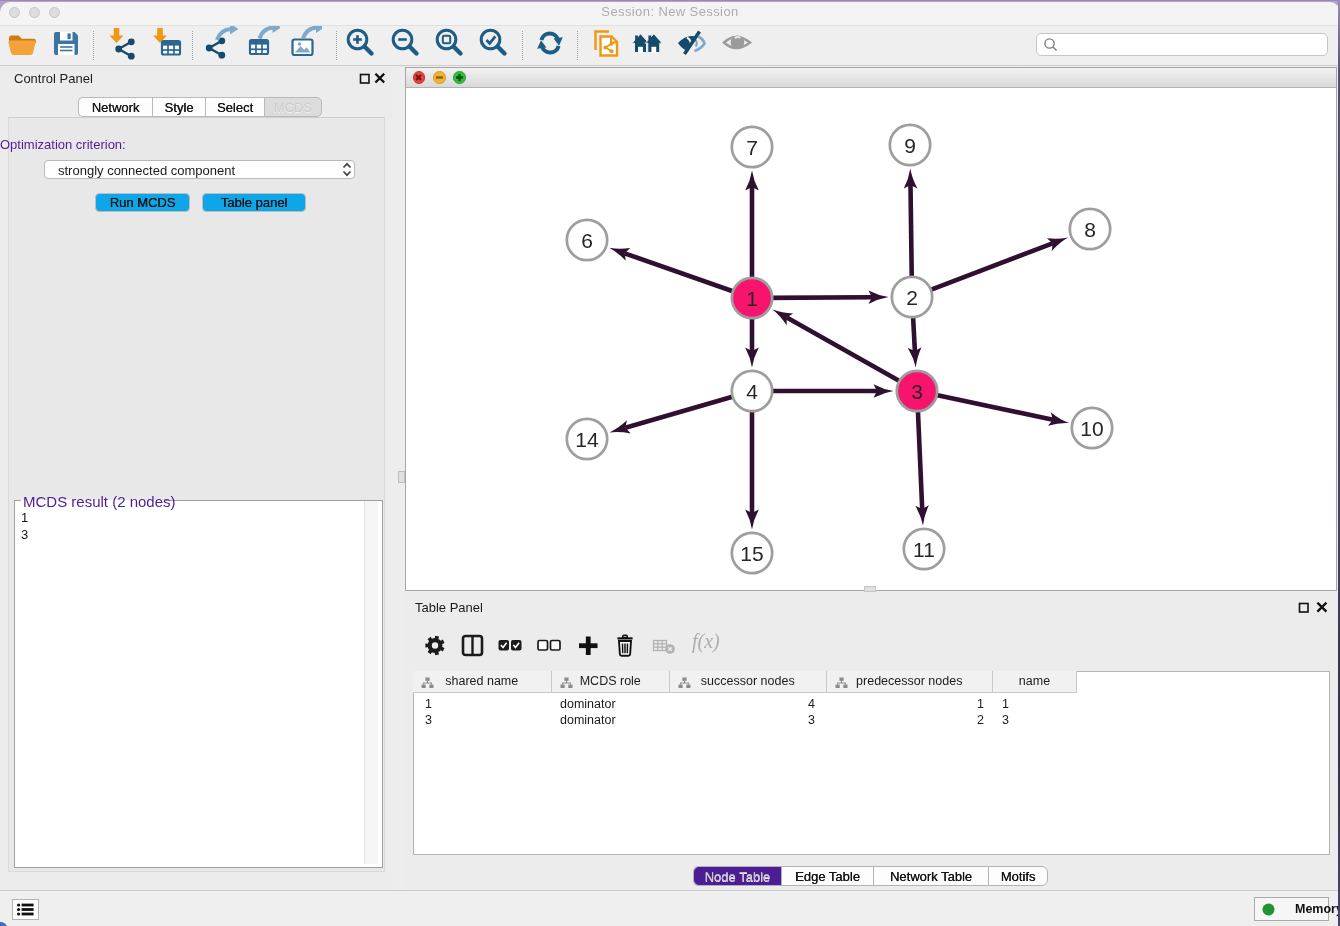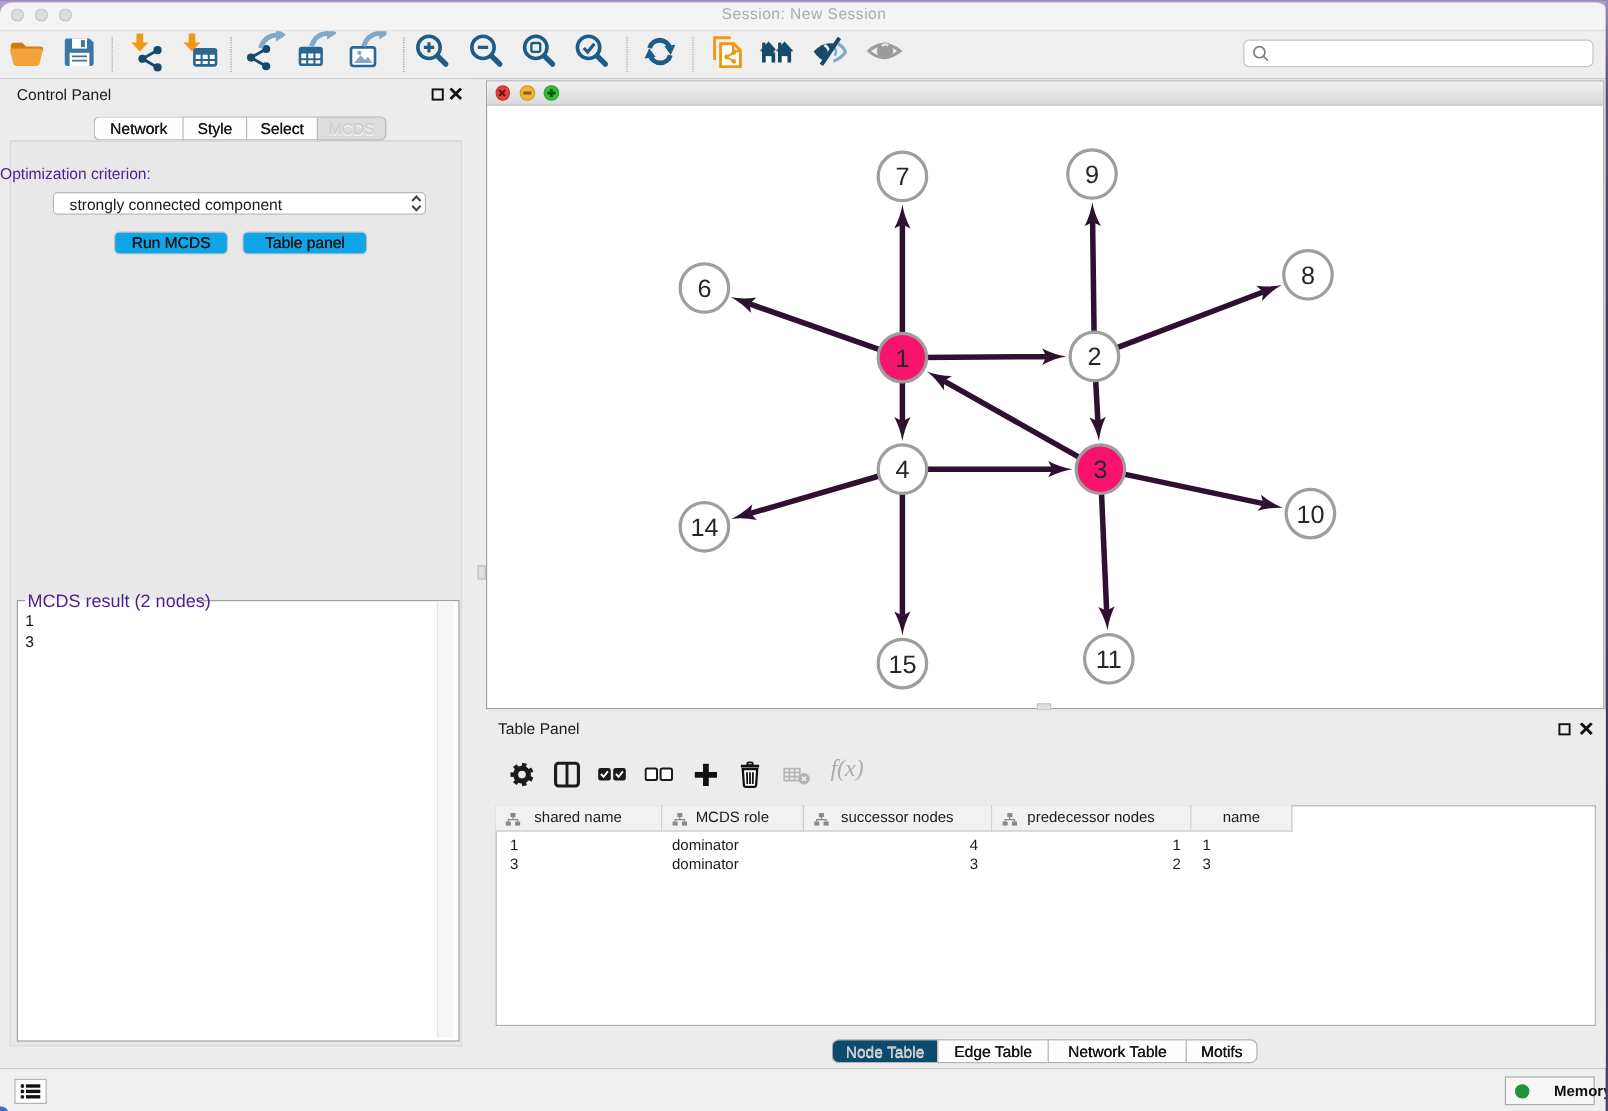--- a/index.html
+++ b/index.html
@@ -47,21 +47,21 @@
 .nlight{position:absolute;top:3px;width:12.5px;height:12.5px;border-radius:50%;box-sizing:border-box;}
 #netname{position:absolute;top:2px;left:0;width:930px;text-align:center;font-size:12.5px;color:#2c2c2c;}
 
 #tpanel{left:405px;top:592px;width:933px;height:298px;background:#ececec;}
 #tptitle{left:10px;top:8px;font-size:13px;color:#1b1b1b;}
 #ttable{left:8px;top:79px;width:917px;height:184px;background:#fff;border:1px solid #b3b3b3;box-sizing:border-box;}
 .hcell{position:absolute;top:0;height:22px;background:#f1f1f1;border-right:1px solid #c9c9c9;border-bottom:1px solid #c9c9c9;box-sizing:border-box;font-size:12.5px;color:#1c1c1c;text-align:center;line-height:21px;}
 .tcell{position:absolute;font-size:12.5px;color:#1b1b1b;height:16px;line-height:16px;}
 #ttabs{left:288px;top:274px;}
 .btab{height:20px;line-height:19px;font-size:13px;text-shadow:0.3px 0 0 currentColor;text-align:center;background:#fdfdfd;color:#141414;border:1px solid #b3b3b3;border-right:none;box-sizing:border-box;}
-.btab.sel{background:#0c4a6e;color:#c6c6c6;text-shadow:0 1px 0 #eee;}
+.btab.sel{background:#4c1d95;color:#c6c6c6;text-shadow:0 1px 0 #eee;}
 
 #divh1{left:398px;top:471px;width:7px;height:12px;background:#e0e0e0;border:1px solid #bdbdbd;box-sizing:border-box;}
 #divh2{left:864px;top:586px;width:12px;height:6px;background:#e0e0e0;border:1px solid #c6c6c6;box-sizing:border-box;}
 </style>
 </head>
 <body>
 
 <div class="abs" id="topband"></div>
 <div class="abs" id="titlebar"></div>
 <div class="light" style="left:9px;"></div>

